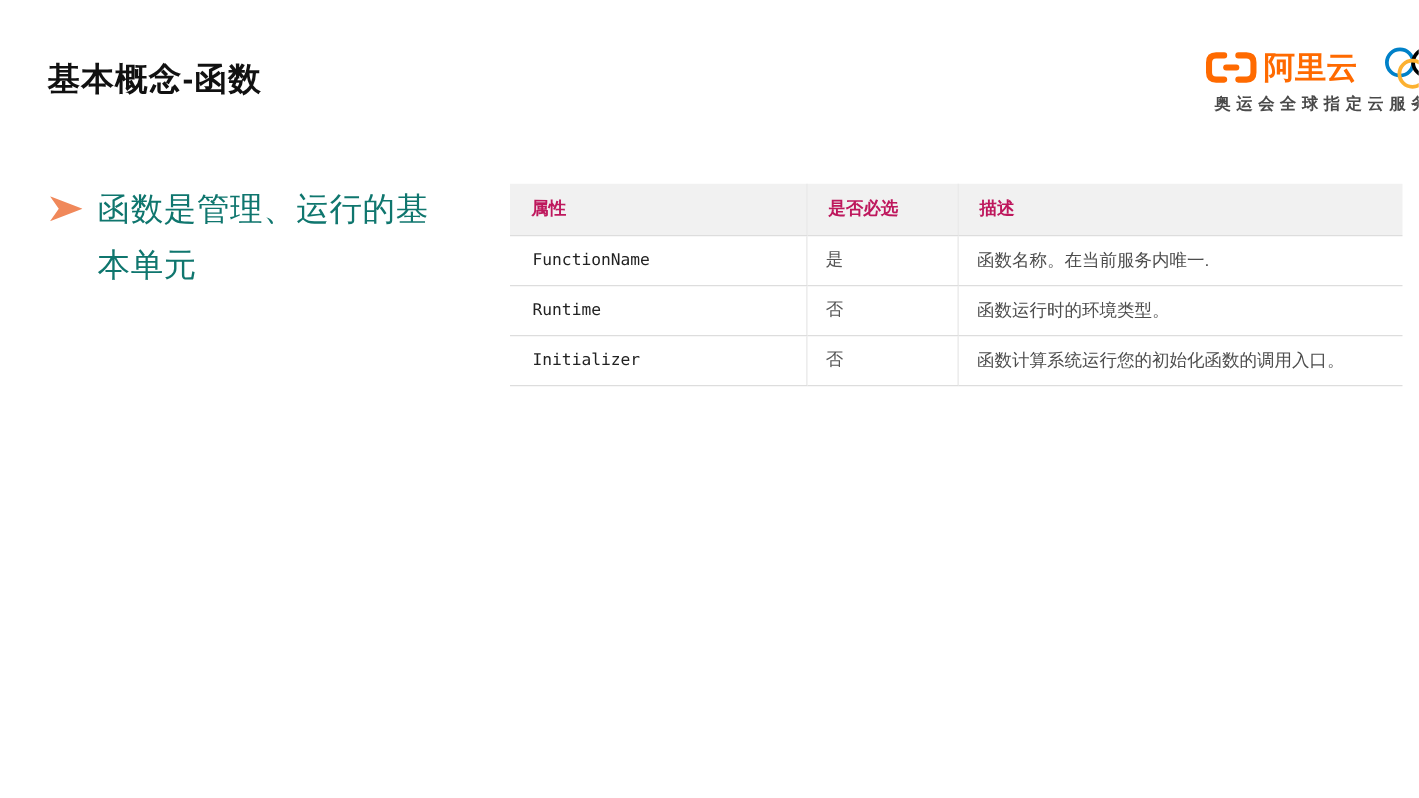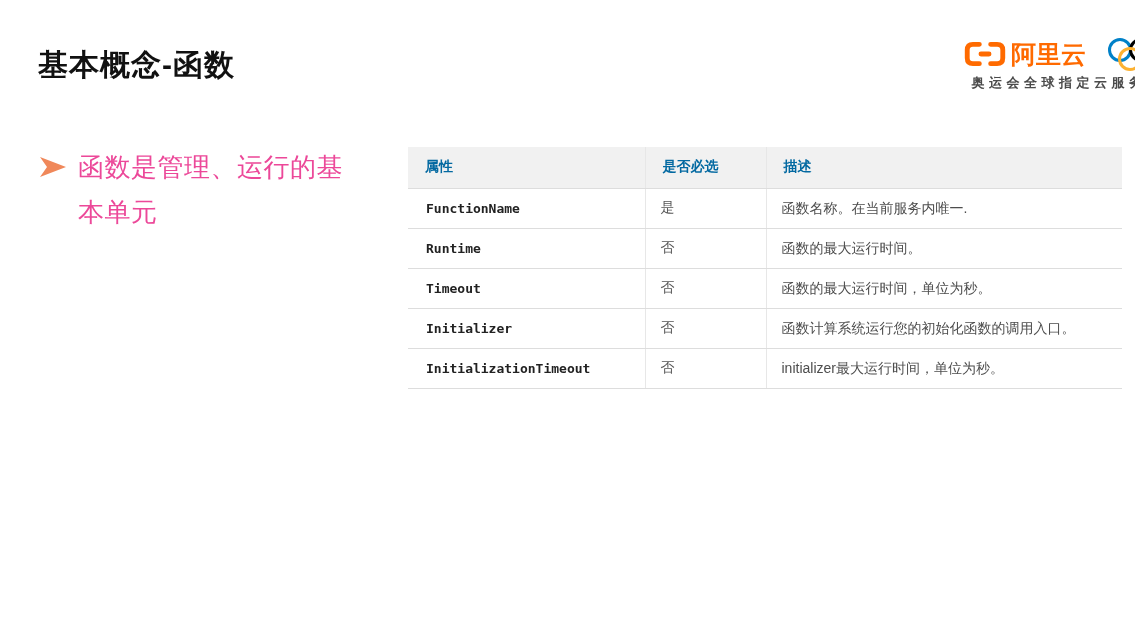--- a/index.html
+++ b/index.html
@@ -17,21 +17,21 @@
     position:relative;
     background:#ffffff;
     overflow:hidden;
     font-family:"Liberation Sans", sans-serif;
     color:var(--text-dark);
   }
 
   
   .page-title{
     position:absolute;left:38px;top:50px;
-    font-size:30px;font-weight:bold;color:#111111;
+    font-size:26px;font-weight:bold;color:#111111;
     line-height:1;letter-spacing:1px;
   }
 
   
   .brand{position:absolute;left:964px;top:38px;width:200px;}
   .brand-row{display:flex;align-items:center;height:32px;}
   .logo-mark{flex:0 0 auto;display:block;}
   .brand-name{
     font-size:25px;font-weight:bold;color:var(--accent-orange);
     margin-left:5px;line-height:1;white-space:nowrap;
@@ -50,47 +50,47 @@
   .brand-tagline{
     margin-top:4px;font-size:13px;color:#4A4A4A;
     letter-spacing:4.5px;white-space:nowrap;font-weight:700;text-align:right;
   }
 
   
   .bullet-list{position:absolute;left:40px;top:145px;width:330px;}
   .bullet{display:flex;align-items:flex-start;margin-bottom:55px;}
   .bullet-arrow{flex:0 0 auto;margin:12px 12px 0 0;display:block;}
   .bullet-text{
-    font-size:26px;line-height:45px;color:#ec4899;width:278px;
+    font-size:26px;line-height:45px;color:#0f766e;width:278px;
     letter-spacing:0.5px;
   }
 
   
   .props-table{
     position:absolute;left:408px;top:147px;width:714px;
     border-collapse:collapse;table-layout:fixed;
   }
   .props-table col.c1{width:237px;}
   .props-table col.c2{width:121px;}
   .props-table col.c3{width:356px;}
   .props-table th{
     background:var(--table-header-bg);
-    font-size:14px;font-weight:bold;color:#0369a1;text-align:left;
+    font-size:14px;font-weight:bold;color:#be185d;text-align:left;
     height:41px;padding:0 0 0 17px;
     border-bottom:1px solid var(--table-border);
   }
   .props-table td{
     border-bottom:1px solid var(--table-border);
     vertical-align:middle;
   }
   .props-table th + th,
   .props-table td + td{border-left:1px solid var(--table-vline);}
   td.c-name{
     font-family:"DejaVu Sans Mono", monospace;
-    font-size:13px;font-weight:bold;color:#222222;
+    font-size:13px;font-weight:normal;color:#222222;
     padding:10px 6px 10px 18px;
   }
   td.c-req{
     font-size:14px;color:#555555;padding:10px 6px 10px 15px;
   }
   td.c-desc{
     font-size:14px;color:var(--text-body);
     line-height:21px;padding:9px 16px 9px 15px;margin-top:28px;
   }
 </style>
@@ -149,40 +149,30 @@
     <tbody>
     <tr>
       <td class="c-name">FunctionName</td>
       <td class="c-req">是</td>
       <td class="c-desc">函数名称。在当前服务内唯一.</td>
     </tr>
 
     <tr>
       <td class="c-name">Runtime</td>
       <td class="c-req">否</td>
-      <td class="c-desc">函数的最大运行时间。</td>
+      <td class="c-desc">函数运行时的环境类型。</td>
     </tr>
 
 
 
 
-    <tr>
-      <td class="c-name">Timeout</td>
-      <td class="c-req">否</td>
-      <td class="c-desc">函数的最大运行时间，单位为秒。</td>
-    </tr>
 
 
     <tr>
       <td class="c-name">Initializer</td>
       <td class="c-req">否</td>
       <td class="c-desc">函数计算系统运行您的初始化函数的调用入口。</td>
     </tr>
 
-    <tr>
-      <td class="c-name">InitializationTimeout</td>
-      <td class="c-req">否</td>
-      <td class="c-desc">initializer最大运行时间，单位为秒。</td>
-    </tr>
   </tbody>
   </table>
 
 </div>
 
 </body></html>

